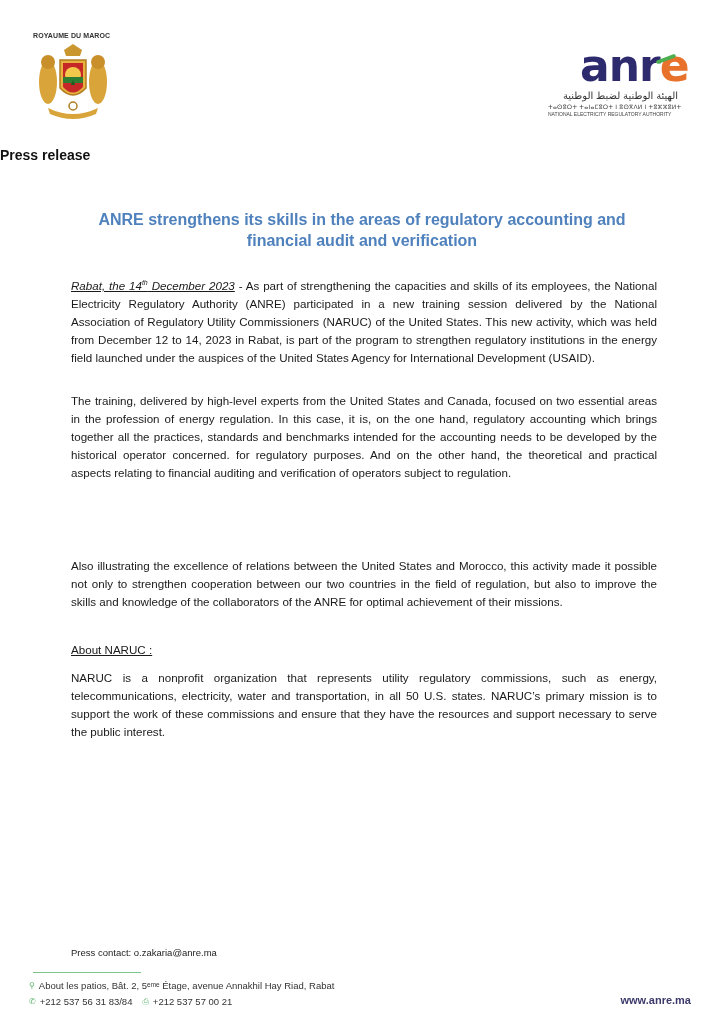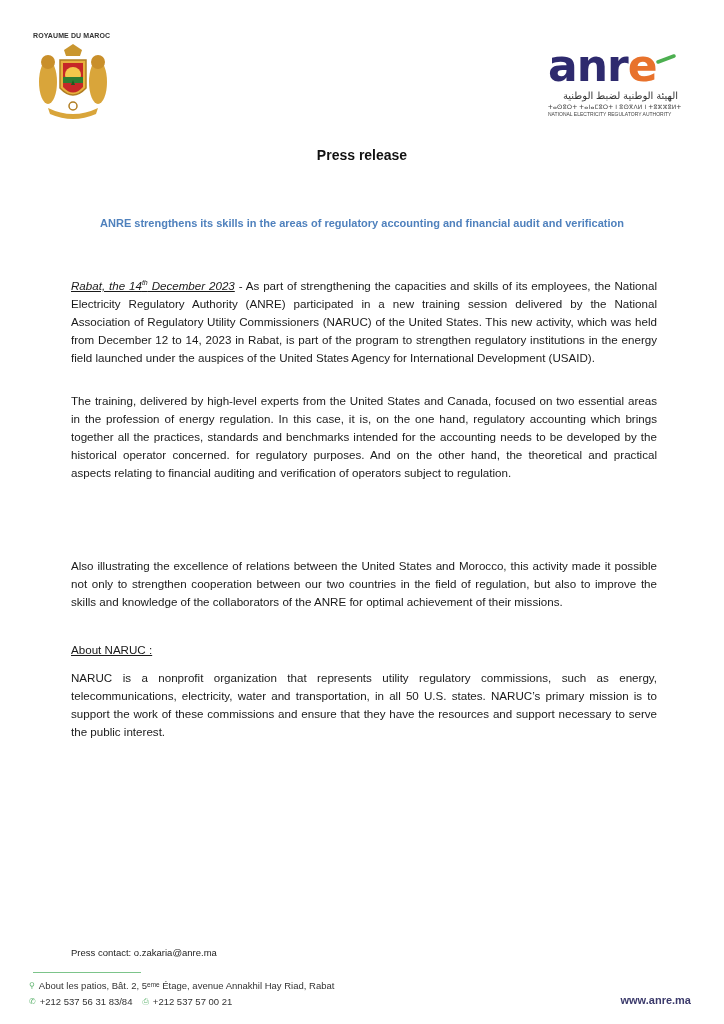--- a/index.html
+++ b/index.html
@@ -1,27 +1,27 @@
 <!DOCTYPE html>
 <html><head>
 <meta charset="utf-8">
 <style>
   html, body { margin: 0; padding: 0; background: #ffffff; }
   body { width: 724px; height: 1024px; position: relative; overflow: hidden; font-family: "Liberation Sans", sans-serif; color: #1a1a1a; }
   .kingdom-label { position: absolute; left: 33px; top: 32px; font-size: 7px; font-weight: bold; color: #333; letter-spacing: 0.1px; }
   .coat { position: absolute; left: 34px; top: 42px; width: 78px; height: 84px; }
   .logo { position: absolute; left: 548px; top: 44px; width: 135px; height: 75px; }
   .logo-word { position: absolute; left: 0; top: 0; font-size: 44px; font-weight: bold; letter-spacing: -1px; line-height: 44px; font-family: "DejaVu Sans", sans-serif; }
-  .logo-word .dark { color: #2e2a6e; }
+  .logo-word .dark { color: #2e2a6e; margin-left: 32px; }
   .logo-word .orange { color: #e8722c; }
   .logo-arabic { position: absolute; left: 0; top: 46px; font-size: 10px; color: #333; width: 130px; text-align: right; direction: rtl; }
   .logo-tifinagh { position: absolute; left: 0; top: 59px; font-size: 6px; color: #444; letter-spacing: 0.3px; }
   .logo-english { position: absolute; left: 0; top: 67px; font-size: 5px; color: #444; }
-  .press-title { position: absolute; top: 147px; left: 0; width: 724px; text-align: center; font-weight: bold; font-size: 14px; color: #111; }
-  .headline { position: absolute; top: 209px; left: 72px; width: 580px; text-align: center; font-weight: bold; font-size: 11px; line-height: 29px; color: #4f81bd; }
+  .press-title { position: absolute; top: 147px; left: 0; width: 724px; font-weight: bold; font-size: 14px; color: #111; }
+  .headline { position: absolute; top: 209px; left: 72px; width: 580px; text-align: center; font-weight: bold; font-size: 16px; line-height: 21px; color: #4f81bd; }
   .body { position: absolute; left: 71px; width: 586px; font-size: 11.6px; line-height: 18px; text-align: justify; color: #1a1a1a; }
   .p1 { top: 274px; }
   .p2 { top: 392px; }
   .p3 { top: 509px; margin-top: 48px; }
   .about-title { position: absolute; left: 71px; top: 643px; font-size: 11.6px; text-decoration: underline; }
   .p4 { top: 669px; }
   .dateline { font-style: italic; text-decoration: underline; }
   sup { font-size: 7px; }
   .contact { position: absolute; left: 71px; top: 947px; font-size: 9.5px; color: #222; }
   .footer-line { position: absolute; left: 33px; top: 972px; width: 108px; height: 1px; background: #7cc48a; }

